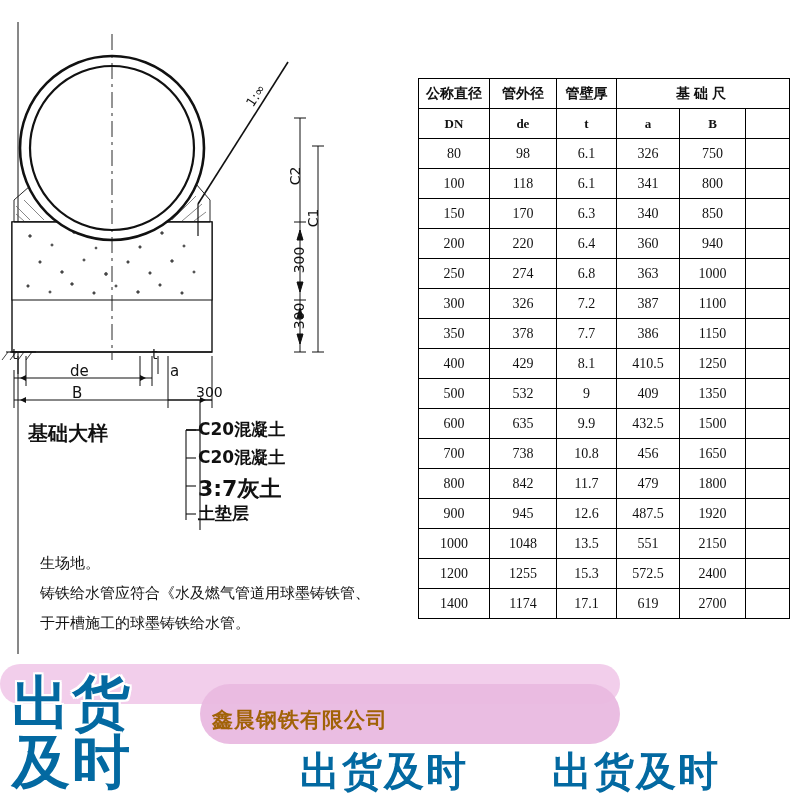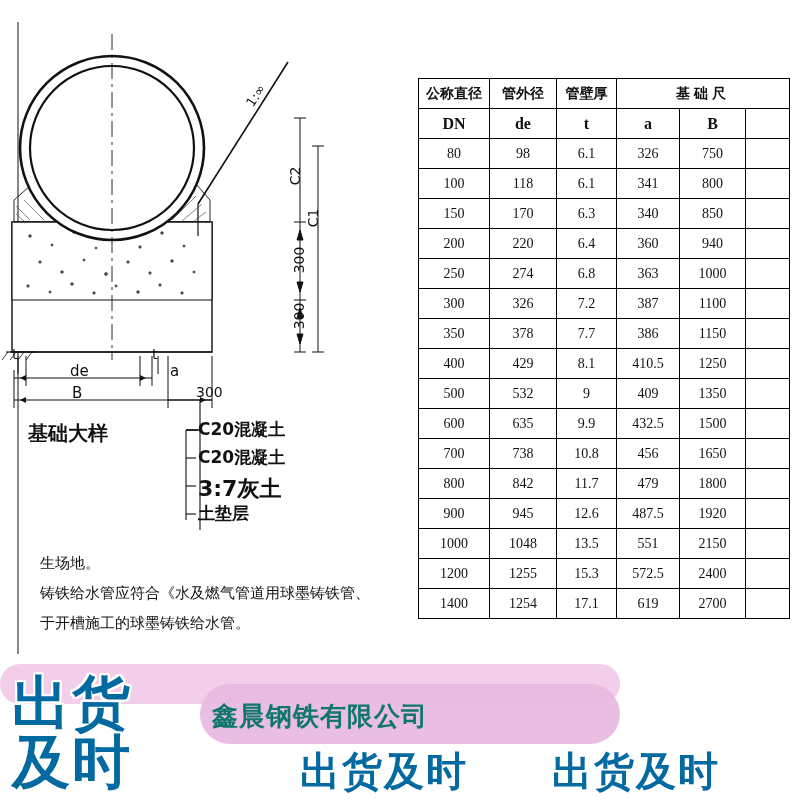--- a/index.html
+++ b/index.html
@@ -31,21 +31,21 @@
   table.spec th, table.spec td{
     border:1px solid #000;
     text-align:center;
     padding:1px 0;
     height:27px;
     line-height:25px;
     white-space:nowrap;
   }
   table.spec thead th{font-weight:bold;}
   table.spec .cn{font-family:"DejaVu Sans", sans-serif;font-weight:bold;font-size:14px;}
-  table.spec .sym{font-style:normal;font-size:16px;text-align:center;}
+  table.spec .sym{font-style:normal;font-size:13px;text-align:center;}
   .col-dn{width:66px;margin-top:32px;}
   .col-de{width:62px;}
   .col-t{width:56px;}
   .col-a{width:58px;}
   .col-b{width:62px;}
   .col-x{width:40px;}
   .basis-head{font-family:"DejaVu Sans", sans-serif;font-weight:bold;letter-spacing:4px;}
 
   
   .notes{
@@ -76,21 +76,21 @@
     opacity:.95;
   }
   .pill-b{
     left:0px;bottom:96px;width:620px;height:40px;
     background:#f0c5e7;
     opacity:.85;
   }
   .wm-company{
     position:absolute;left:212px;bottom:66px;
     font-family:"DejaVu Sans", sans-serif;
-    font-weight:bold;font-size:26px;color:#0f766e;
+    font-weight:bold;font-size:21px;color:#a16207;
     letter-spacing:1px;
   }
   .wm-big{
     position:absolute;
     font-family:"DejaVu Sans", sans-serif;
     font-weight:bold;
     color:#0369a1;
     line-height:1.02;
     text-shadow:
       -2px 0 #fff, 2px 0 #fff, 0 -2px #fff, 0 2px #fff,
@@ -403,21 +403,21 @@
           <tr>
             <td class="col-dn">1200</td>
             <td class="col-de">1255</td>
             <td class="col-t">15.3</td>
             <td class="col-a">572.5</td>
             <td class="col-b">2400</td>
             <td class="col-x"></td>
           </tr>
           <tr>
             <td class="col-dn">1400</td>
-            <td class="col-de">1254</td>
+            <td class="col-de">1174</td>
             <td class="col-t">17.1</td>
             <td class="col-a">619</td>
             <td class="col-b">2700</td>
             <td class="col-x"></td>
           </tr>
         </tbody>
     </table>
   </div>
 
   <div class="band">

